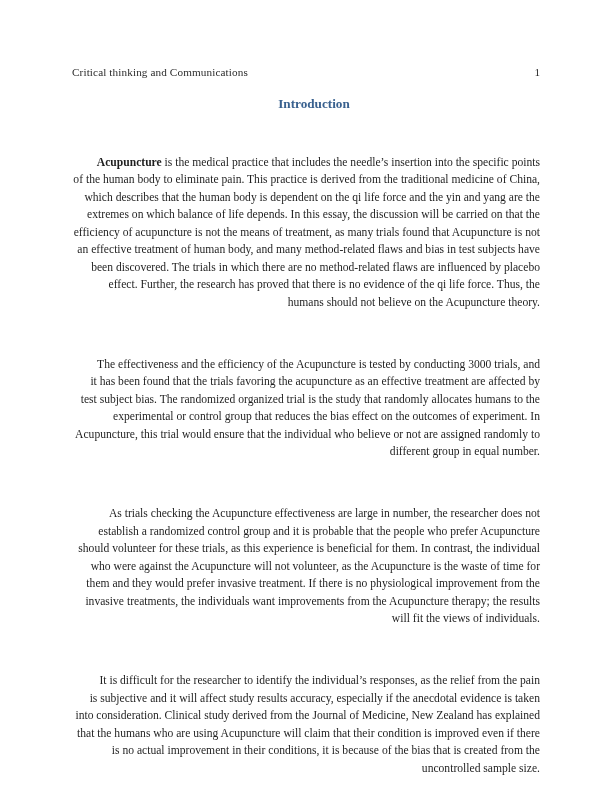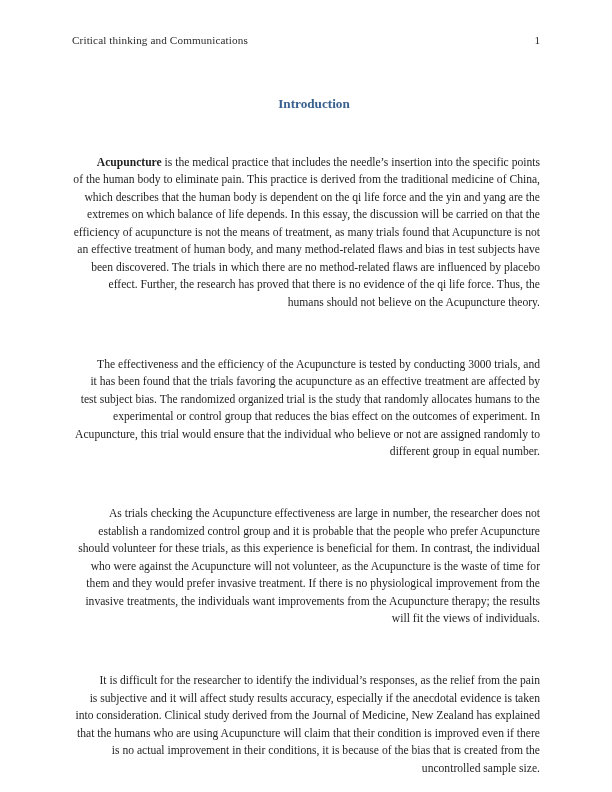--- a/index.html
+++ b/index.html
@@ -31,20 +31,21 @@
     right: 72px;
     display: flex;
     justify-content: space-between;
     align-items: baseline;
     font-size: 11.2px;
     line-height: 14px;
     color: #2b2b2b;
   }
   .doc-header .header-title {
     letter-spacing: 0.01em;
+    margin-top: 32px;
   }
   .doc-header .page-number {
     letter-spacing: 0;
   }
 
   
   .section-heading {
     position: absolute;
     top: 95px;
     left: 72px;

